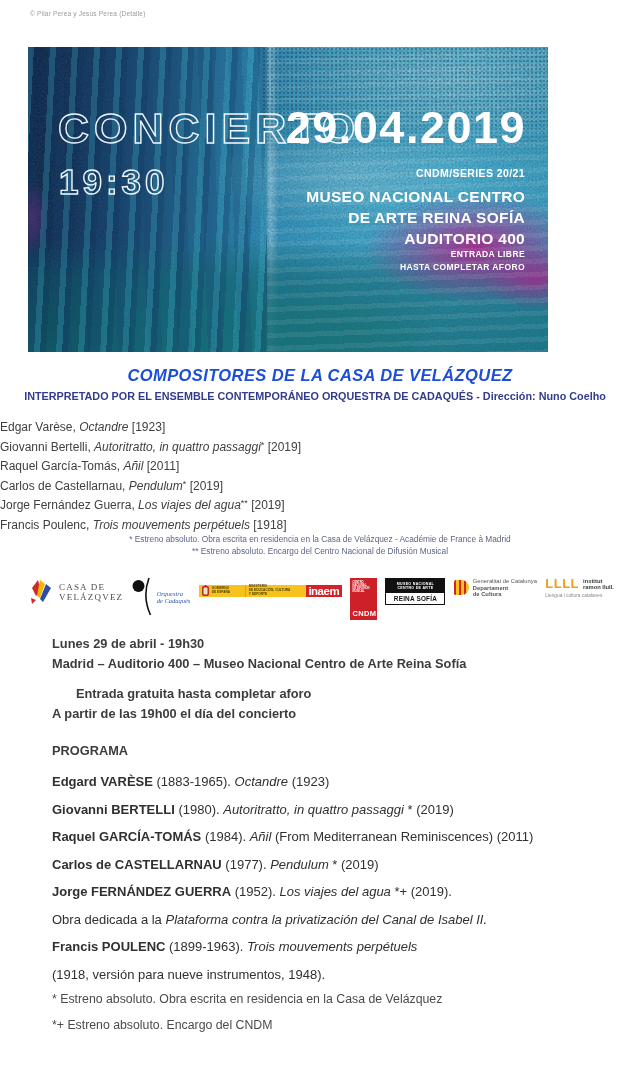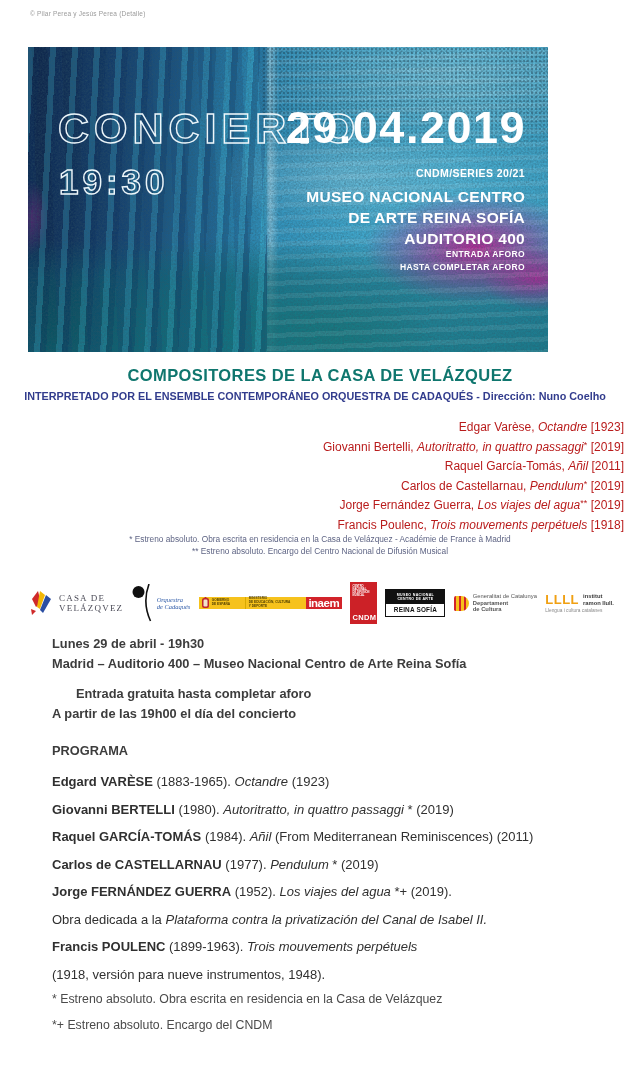--- a/index.html
+++ b/index.html
@@ -46,36 +46,36 @@
   .bn-date{position:absolute;right:22px;top:58px;font-size:45px;font-weight:bold;
            letter-spacing:1.5px;line-height:1;color:#fff;}
   .bn-series{position:absolute;right:23px;top:120px;font-size:10.5px;font-weight:bold;
              letter-spacing:.4px;color:#fff;}
   .bn-venue{position:absolute;right:23px;top:139px;text-align:right;font-size:15.5px;
             font-weight:bold;line-height:21px;letter-spacing:.3px;color:#fff;}
   .bn-admission{position:absolute;right:23px;top:201px;text-align:right;font-size:8.5px;
                 font-weight:bold;line-height:13px;letter-spacing:.4px;color:#fff;}
 
   
-  .sec-title{position:absolute;left:0;right:0;top:366px;text-align:center;color:#0f766e;
-             font-weight:bold;font-size:16.5px;letter-spacing:.4px;}
+  .sec-title{position:absolute;left:0;right:0;top:366px;text-align:center;color:#1d4ed8;
+             font-weight:bold;font-size:16.5px;letter-spacing:.4px;font-style:italic;}
   .sec-sub{position:absolute;left:0;right:10px;top:390px;text-align:center;color:#323c8d;
            font-weight:bold;font-size:10.8px;letter-spacing:0;}
-  .works{position:absolute;left:0;right:16px;top:417px;text-align:right;color:#b91c1c;
+  .works{position:absolute;left:0;right:16px;top:417px;text-align:left;color:#404040;
          font-size:12px;line-height:17.5px;}
   .works p{margin:0;}
   .works em{font-style:italic;}
   .wmark{font-size:9px;vertical-align:3px;}
   .notes-top{position:absolute;left:0;right:0;top:533px;text-align:center;color:#5e6484;
              font-size:8.3px;line-height:12px;}
   .notes-top p{margin:0;}
 
   
   .logos{position:absolute;left:30px;right:26px;top:578px;height:50px;display:flex;
-         align-items:center;justify-content:space-between;}
+         align-items:flex-start;justify-content:space-between;}
   .lg{display:flex;align-items:center;}
   .lg-casa .txt{font-family:"Liberation Serif",serif;font-size:9px;letter-spacing:1.2px;
                 color:#4c4c58;line-height:10.5px;margin-left:5px;}
   .lg-cad .txt{font-family:"Liberation Serif",serif;font-style:italic;font-size:6.5px;
                color:#2f5ba8;line-height:7.5px;margin-left:3px;}
   .lg-gob{height:26px;}
   .gob-seg1{background:#f6c21c;width:42px;display:flex;align-items:center;gap:2px;padding:0 2px;}
   .gob-seg1 .t,.gob-seg2 .t{font-size:3.2px;font-weight:bold;color:#4f3e00;line-height:3.9px;}
   .gob-seg2{background:#f6c21c;width:54px;border-left:1px solid #d9a900;display:flex;
             align-items:center;padding:0 3px;}
@@ -134,21 +134,21 @@
     <div class="bn-title outline">CONCIERTO</div>
     <div class="bn-time outline">19:30</div>
     <div class="bn-date">29.04.2019</div>
     <div class="bn-series">CNDM/SERIES 20/21</div>
     <div class="bn-venue">
       <div>MUSEO NACIONAL CENTRO</div>
       <div>DE ARTE REINA SOFÍA</div>
       <div>AUDITORIO 400</div>
     </div>
     <div class="bn-admission">
-      <div>ENTRADA AFORO</div>
+      <div>ENTRADA LIBRE</div>
       <div>HASTA COMPLETAR AFORO</div>
     </div>
   </div>
 
   <div class="sec-title">COMPOSITORES DE LA CASA DE VELÁZQUEZ</div>
   <div class="sec-sub">INTERPRETADO POR EL ENSEMBLE CONTEMPORÁNEO ORQUESTRA DE CADAQUÉS - Dirección: Nuno Coelho</div>
 
   <div class="works">
     <p><span>Edgar Varèse, </span><em>Octandre</em><span class="wmark"></span><span> [1923]</span></p>
     <p><span>Giovanni Bertelli, </span><em>Autoritratto, in quattro passaggi</em><span class="wmark">*</span><span> [2019]</span></p>

